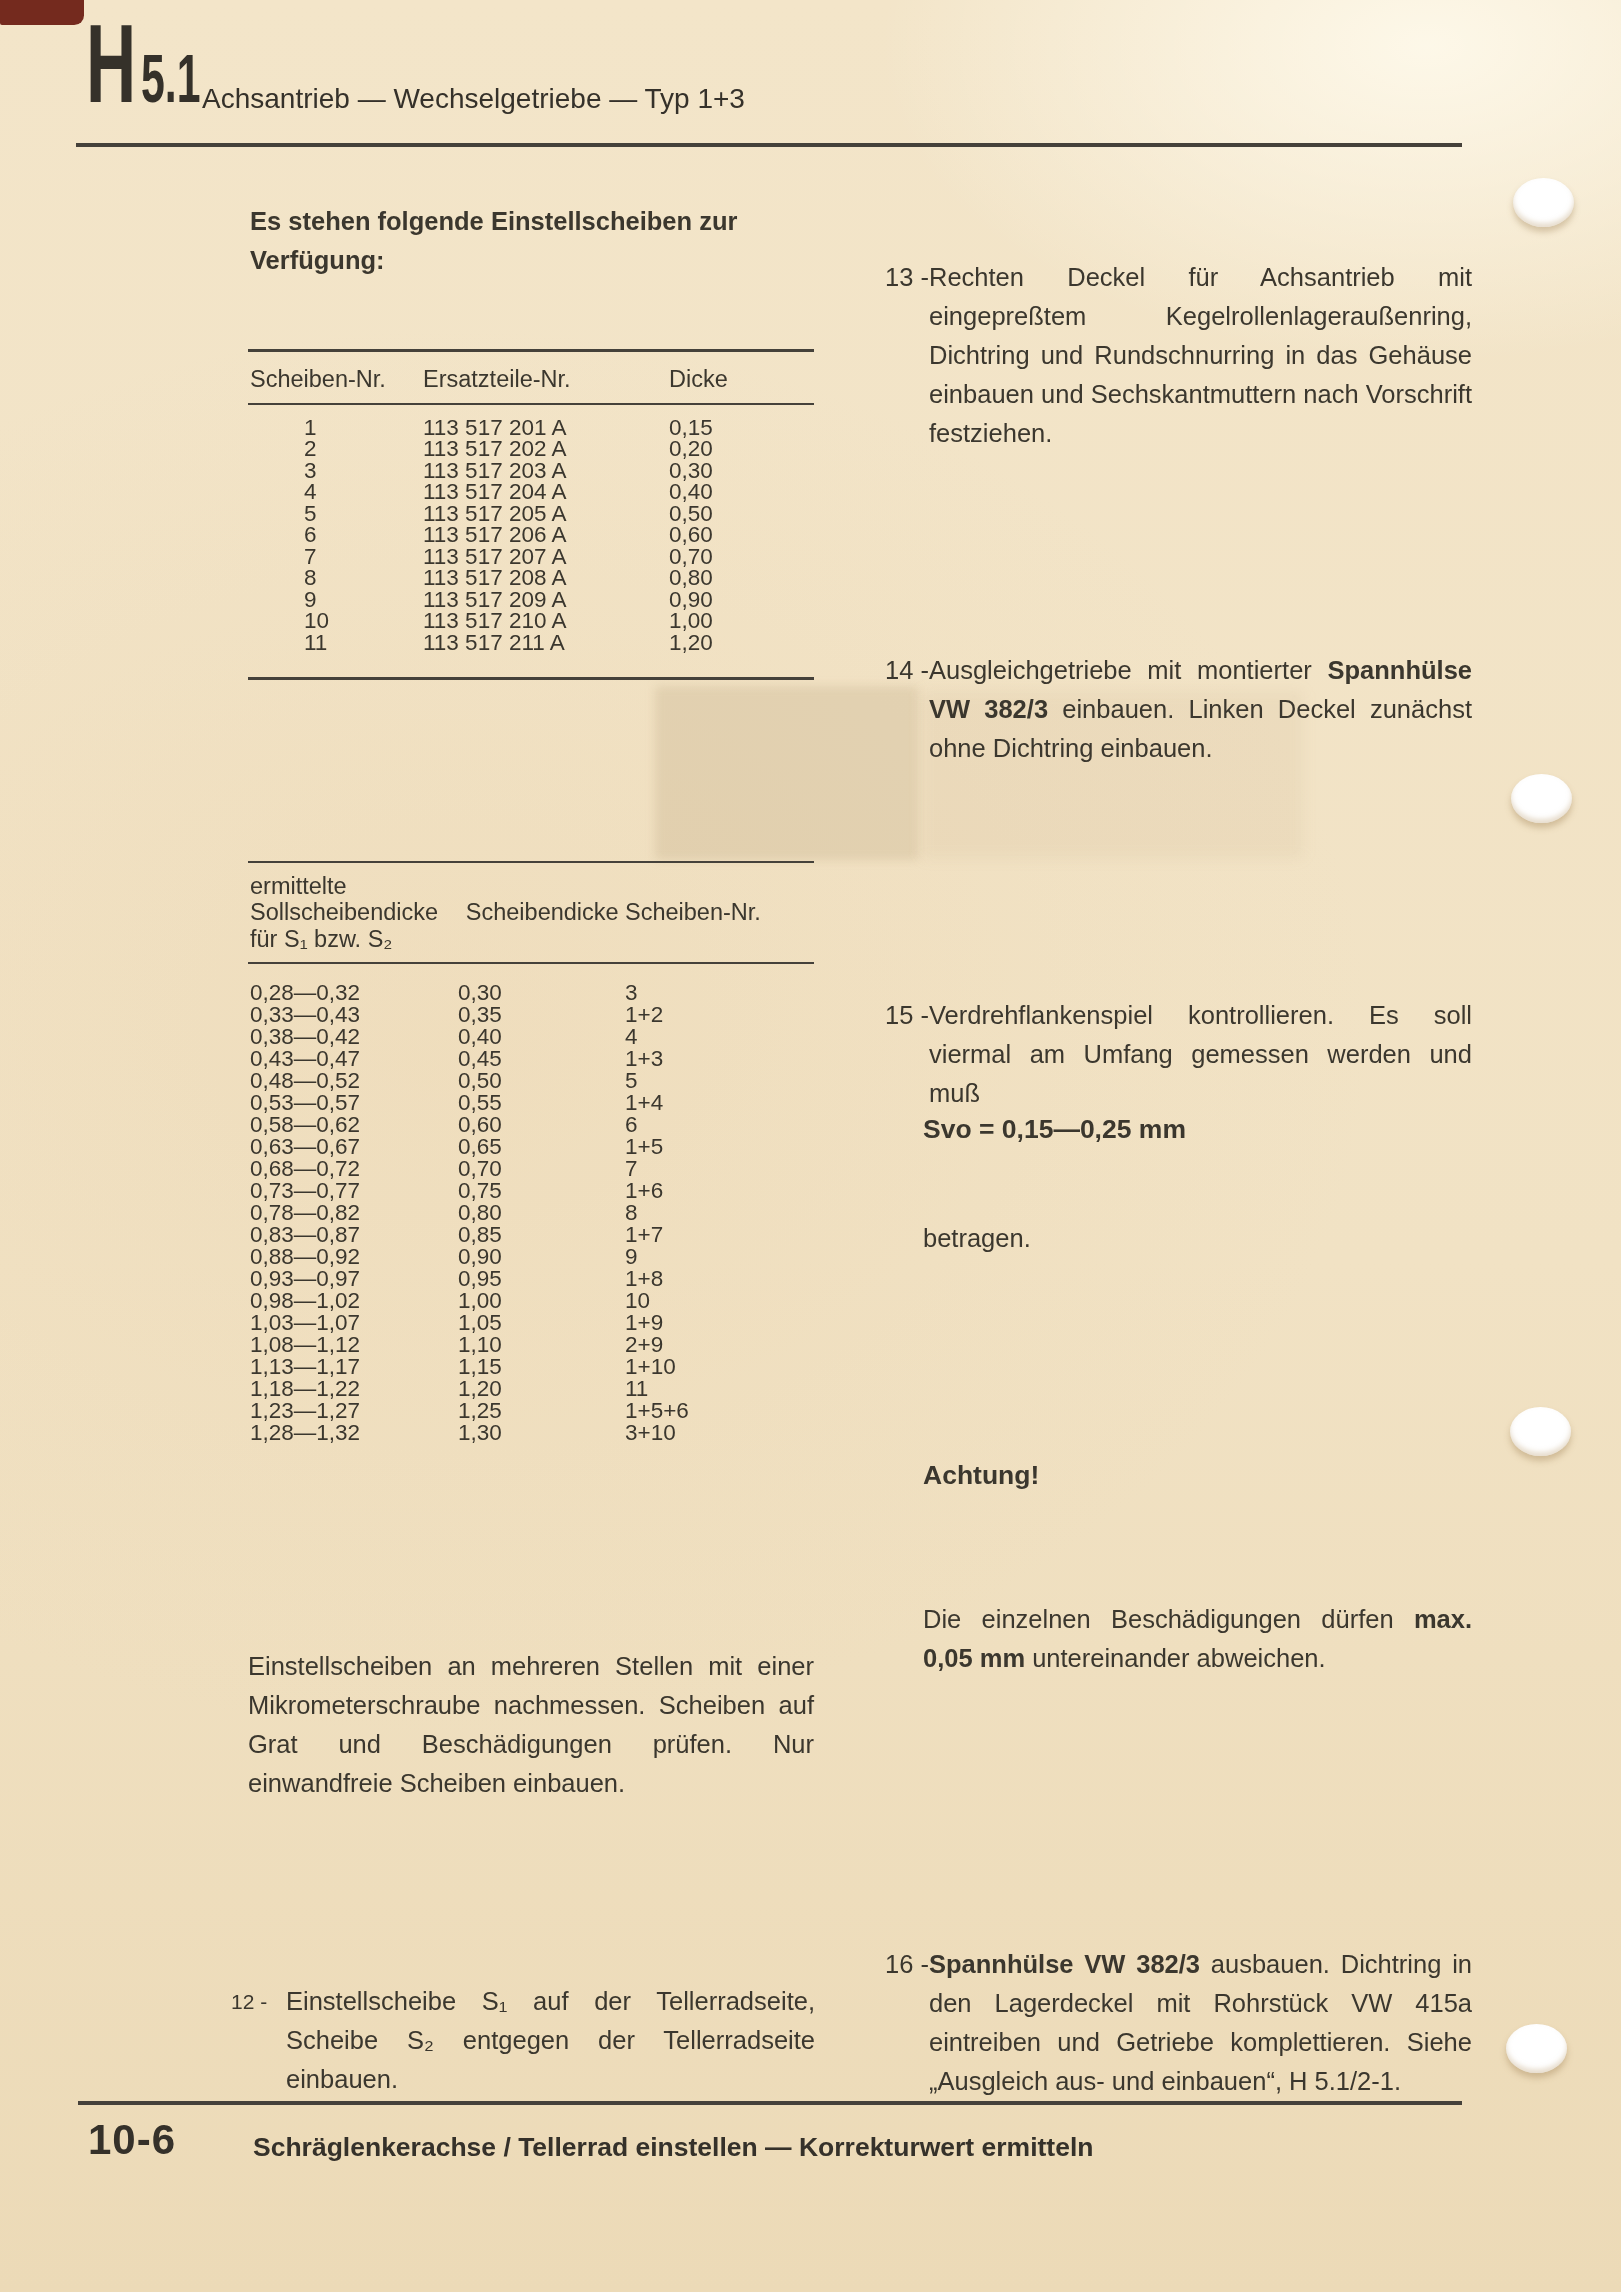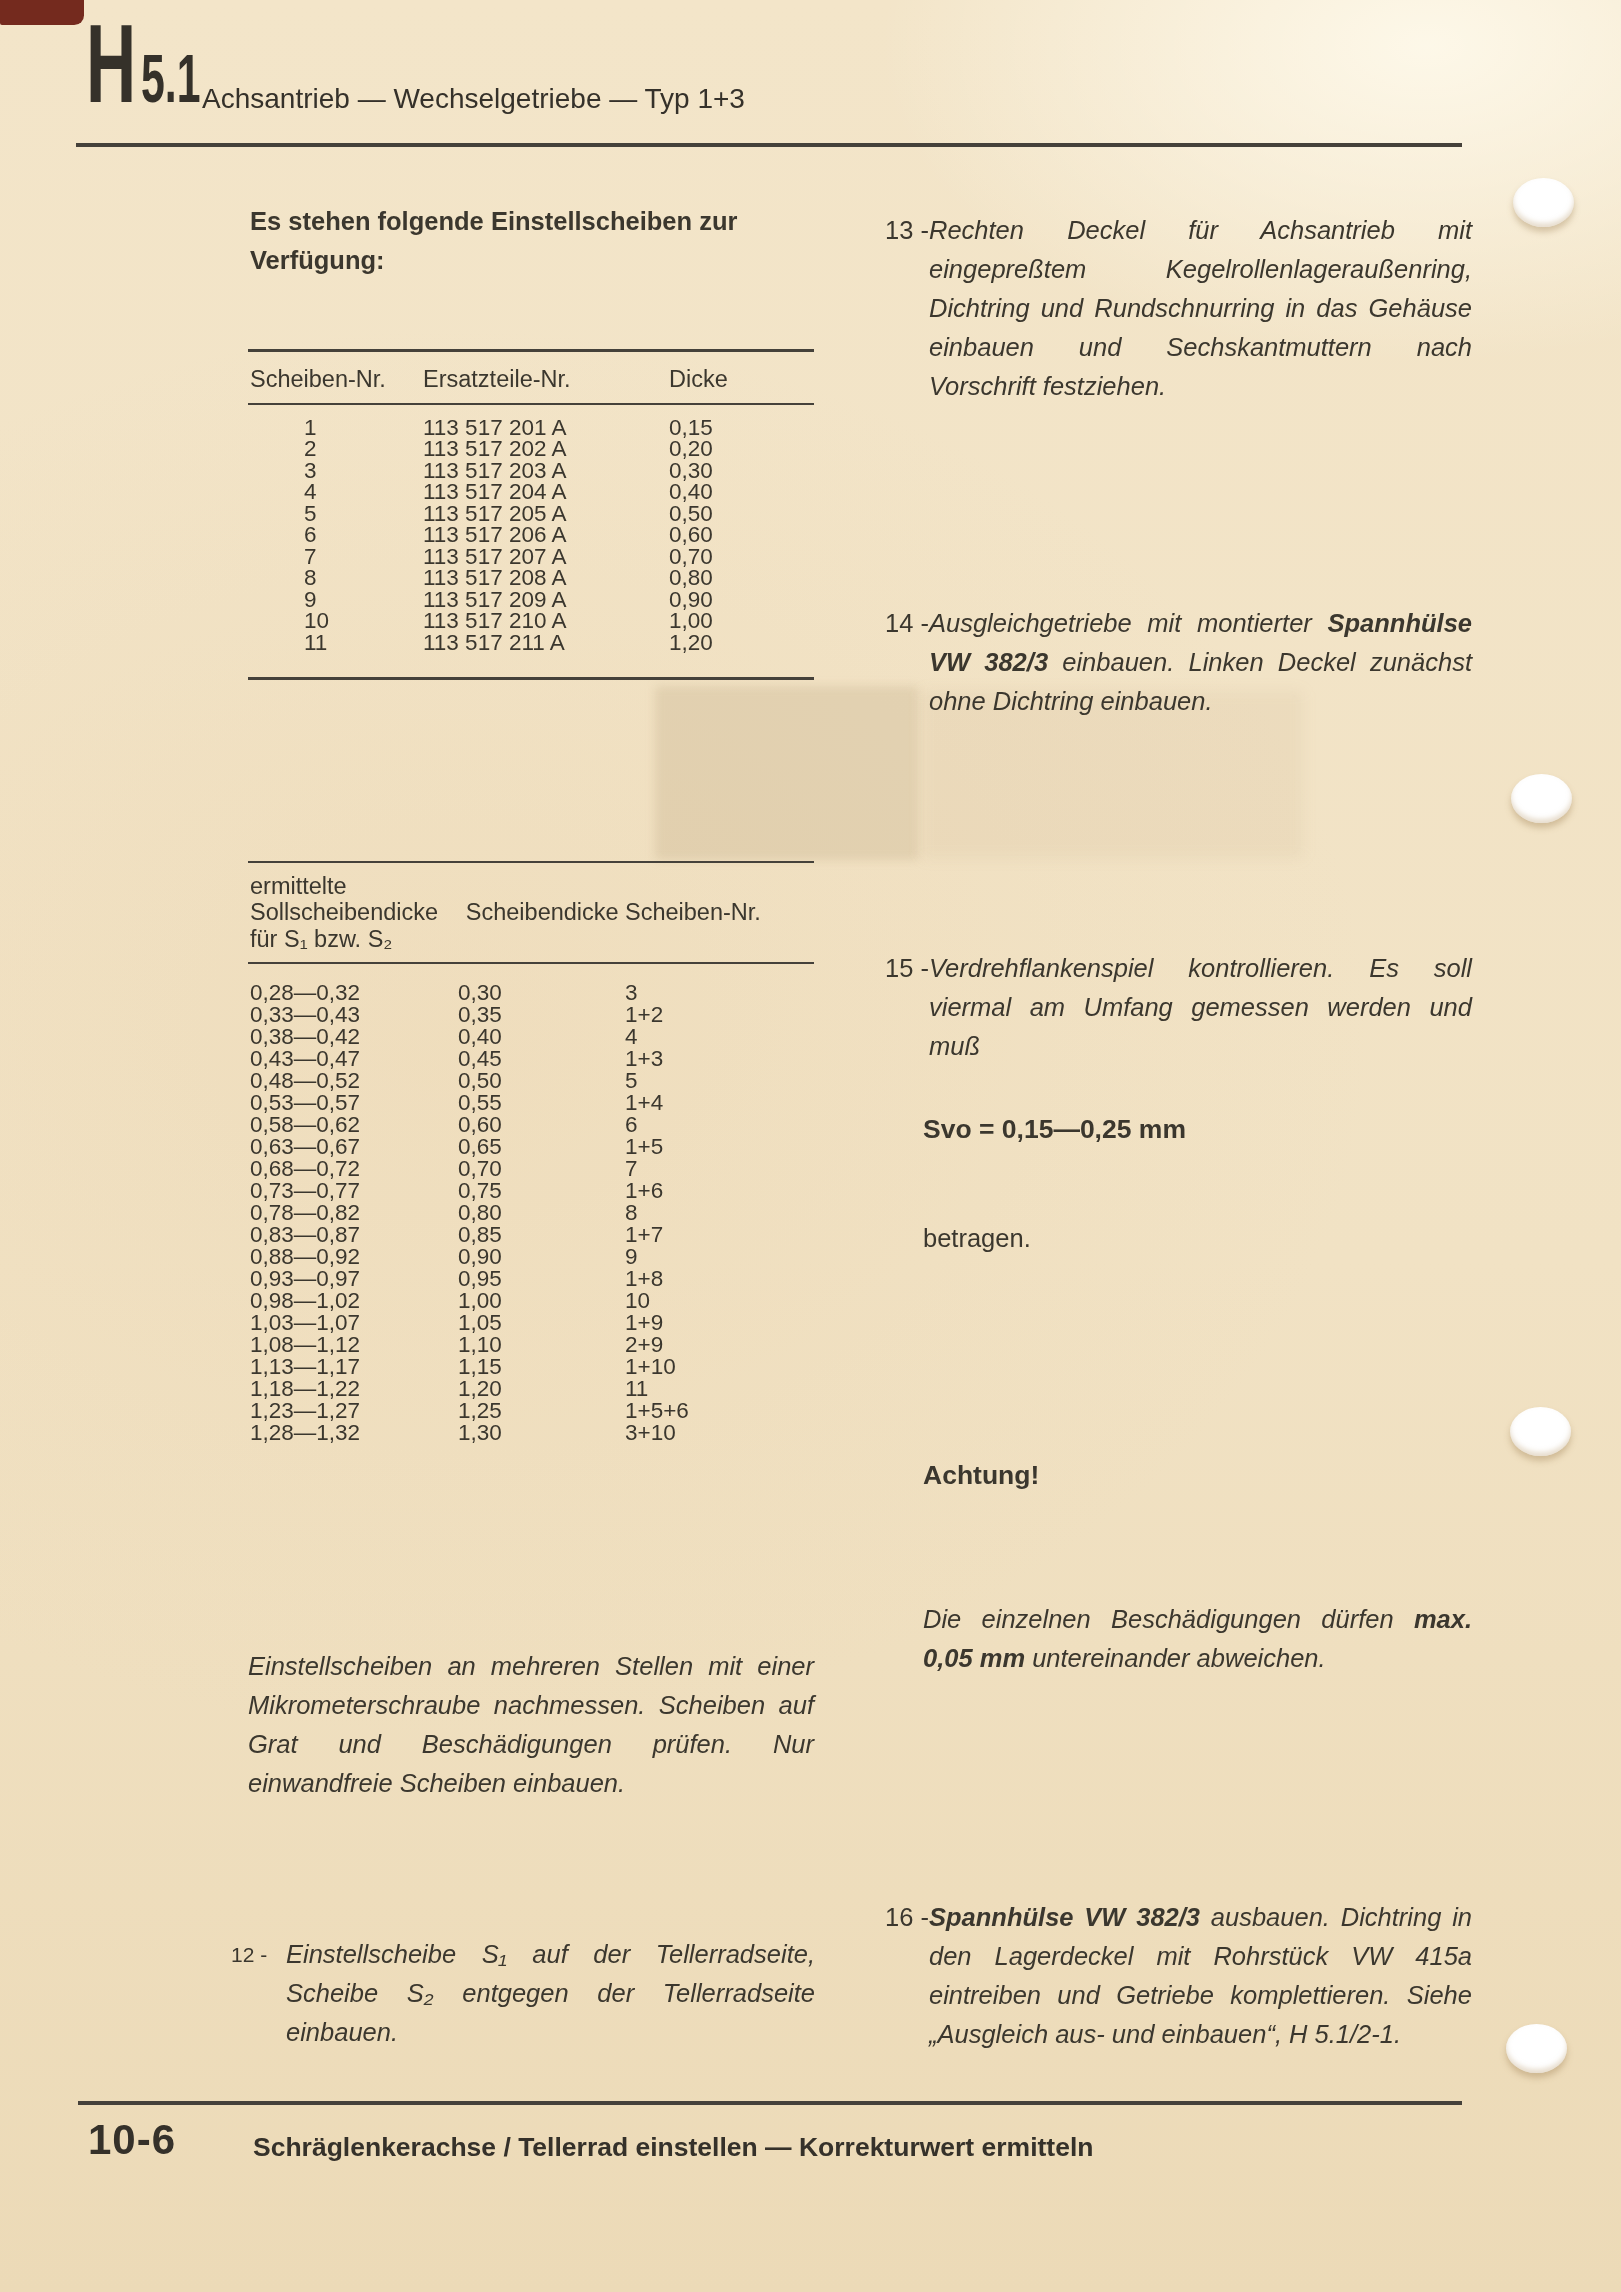--- a/index.html
+++ b/index.html
@@ -16,22 +16,22 @@
   
   .code{position:absolute;left:86px;top:9.8px;display:flex;align-items:baseline;gap:7.8px;
         transform:scaleX(0.62);transform-origin:left bottom;font-weight:bold;color:#35312a;white-space:nowrap;}
   .code-h{font-size:112px;line-height:108px;}
   .code-num{font-size:69px;line-height:69px;}
   .header-title{position:absolute;left:202px;top:84px;font-size:28px;line-height:29px;font-weight:normal;color:#35312a;}
 
   
   .btext{font-size:25.5px;line-height:39px;}
   .bold{font-weight:bold;}
-  .jst{text-align:justify;font-style:italic;}
-  .step{position:absolute;display:flex;}
+  .jst{text-align:justify;}
+  .step{position:absolute;display:flex;margin-top:47px;}
   .step .num{flex:none;width:44px;font-size:25.5px;line-height:39px;}
   .step .num-w{flex:none;width:55px;font-size:21px;line-height:39px;}
   .step .txt{flex:1;}
 
   
   .t1{position:absolute;left:248px;top:349px;width:566px;border-top:3.9px solid #45413a;}
   .t1-head{display:grid;grid-template-columns:175px 246px 1fr;padding:13.7px 0 9.8px 0;
            border-bottom:2.9px solid #45413a;font-size:23.5px;line-height:27.4px;}
   .t1-head .c0{padding-left:2px;}
   .t1-body{padding:11.8px 0 23.5px 0;border-bottom:3.9px solid #45413a;}

